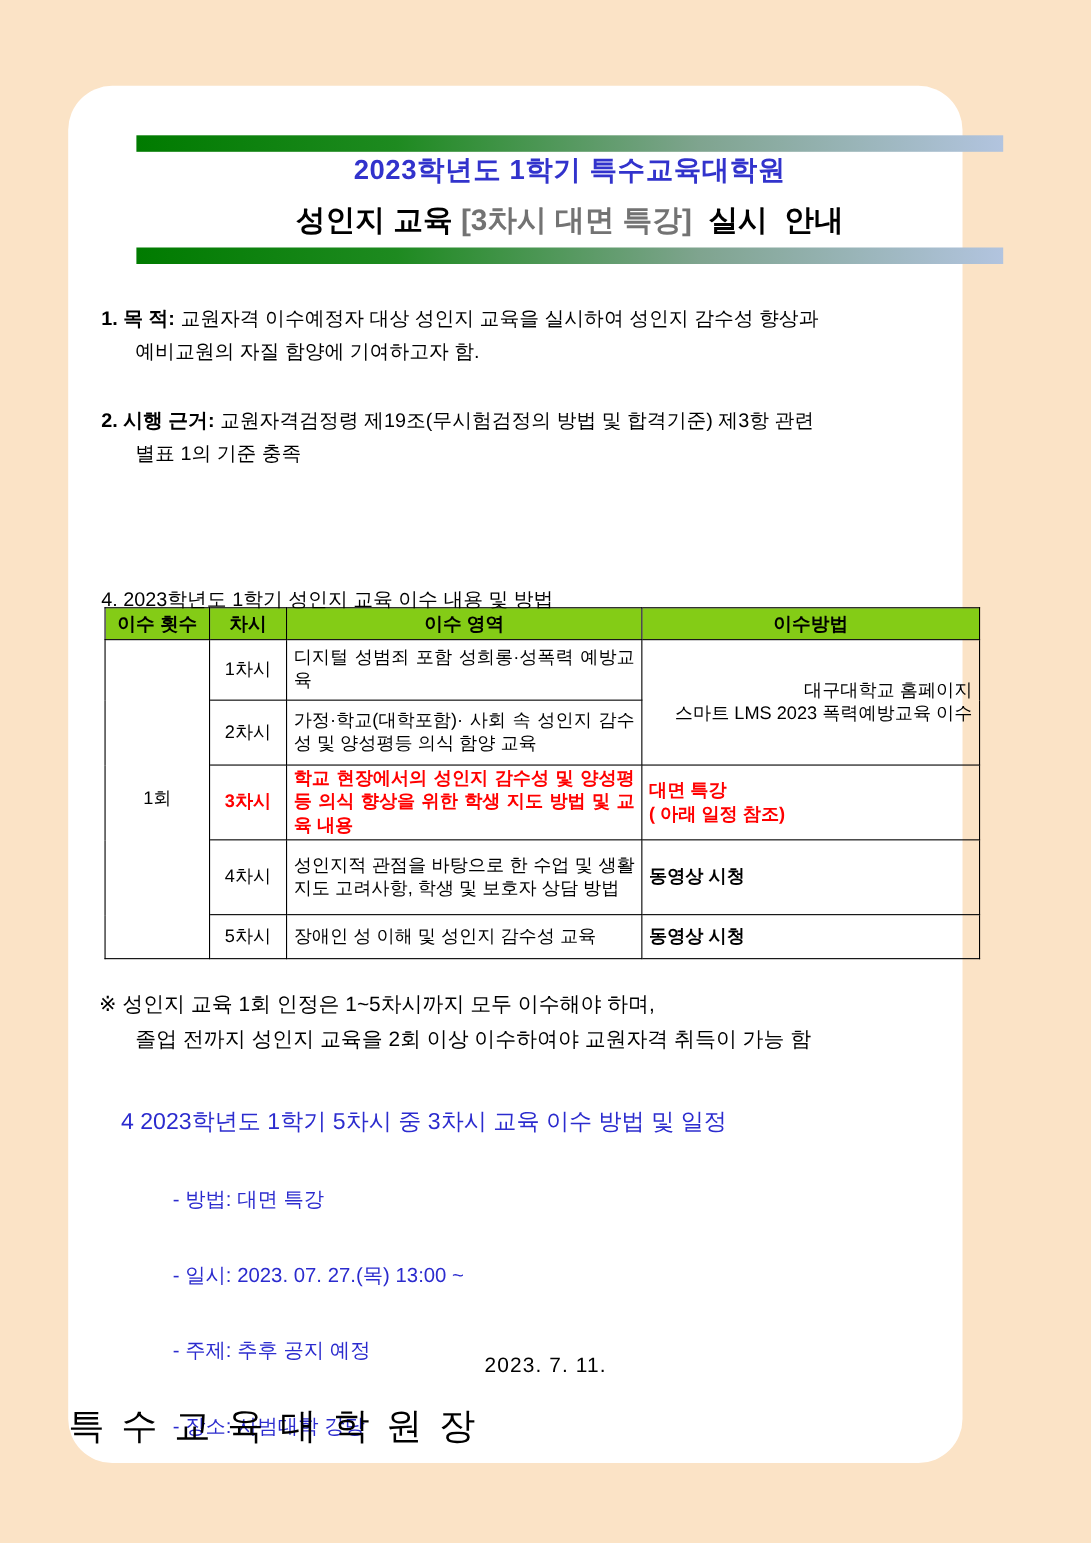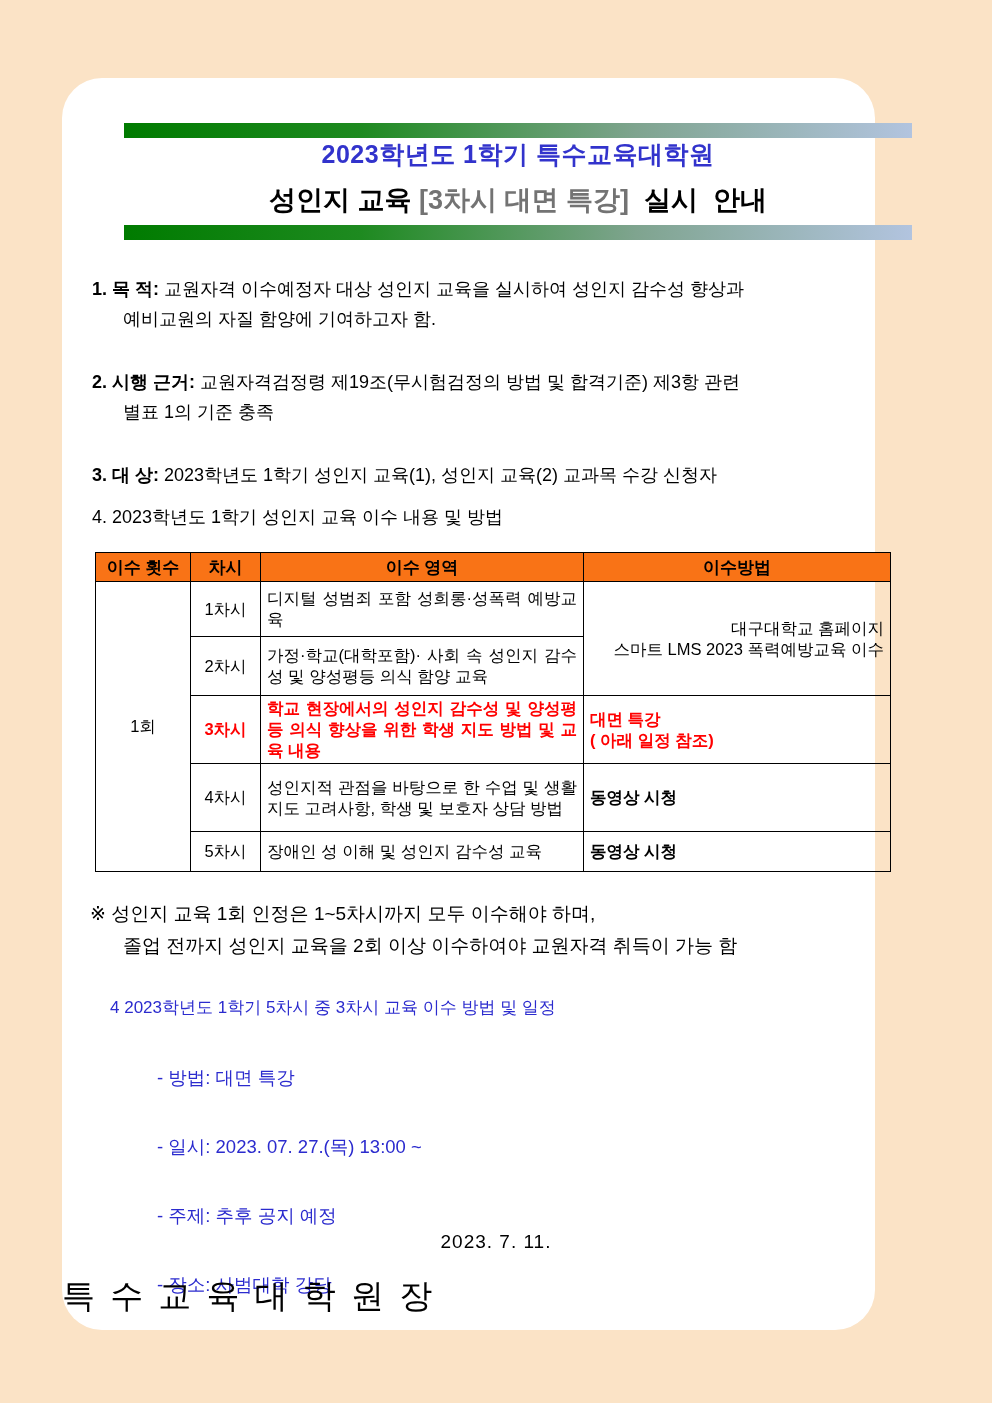--- a/index.html
+++ b/index.html
@@ -27,47 +27,47 @@
   .item{
     position:absolute;left:30px;width:800px;
     font-size:18px;line-height:30px;
     padding-left:31px;text-indent:-31px;
     white-space:pre-line;
   }
   .item .lbl{font-weight:bold;}
   .item1{top:196px;}
   .item2{top:289px;}
   .item3{top:382px;}
-  .item4{top:424px;}
+  .item4{top:452px;}
   .tbl-wrap{position:absolute;left:33px;top:474px;}
   table{border-collapse:collapse;table-layout:fixed;width:795px;}
   th,td{border:1.5px solid #000;padding:2px 6px;overflow:hidden;}
   th{
-    background:#f97316;font-size:17px;font-weight:bold;
+    background:#84cc16;font-size:17px;font-weight:bold;
     height:26px;text-align:center;padding:1px 4px;
   }
   col.c1{width:95px;} col.c2{width:70px;} col.c3{width:323px;} col.c4{width:307px;}
   td{font-size:16.5px;line-height:21px;vertical-align:middle;}
   td.center{text-align:center;}
   td.area{text-align:justify;word-break:break-all;}
   td.method-merged{text-align:right;white-space:pre-line;padding-left:8px;margin-top:27px;}
   td.method{font-weight:bold;white-space:pre-line;}
   tr.h-r1 td{height:50px;}
   tr.h-r2 td{height:54px;}
   tr.h-r3 td{height:61px;}
   tr.h-r4 td{height:63px;}
   tr.h-r5 td{height:35px;}
   tr.red-row td{color:#FF0000;font-weight:bold;}
   .note{
     position:absolute;left:28px;top:820px;width:810px;
     font-size:19px;line-height:32px;
     padding-left:33px;text-indent:-33px;white-space:pre-line;
   }
   .blue-section{position:absolute;left:48px;top:915px;width:790px;color:#2B2BCE;}
-  .blue-title{font-size:17px;line-height:30px;}
+  .blue-title{font-size:21px;line-height:30px;margin-top:12px;}
   .blue-item{font-size:18.5px;line-height:29px;padding-left:47px;white-space:pre;margin-top:40px;}
   .doc-date{
     position:absolute;left:0;width:868px;top:1153px;
     text-align:center;font-size:19px;letter-spacing:1px;
   }
   .signature{
     position:absolute;left:0;width:868px;top:1196px;
     text-align:left;font-size:33px;letter-spacing:3px;white-space:pre;
   }
 </style>
@@ -85,21 +85,20 @@
   </div>
 
   <div class="bar bar2"></div>
 
   <div class="item item1"><span class="lbl">1.</span><span class="lbl"> 목 적:</span><span> 교원자격 이수예정자 대상 성인지 교육을 실시하여 성인지 감수성 향상과
 예비교원의 자질 함양에 기여하고자 함.</span></div>
 
   <div class="item item2"><span class="lbl">2.</span><span class="lbl"> 시행 근거:</span><span> 교원자격검정령 제19조(무시험검정의 방법 및 합격기준) 제3항 관련
 별표 1의 기준 충족</span></div>
 
-  <div class="item item3"><span class="lbl">3.</span><span class="lbl"> 대 상:</span><span> 2023학년도 1학기 성인지 교육(1), 성인지 교육(2) 교과목 수강 신청자</span></div>
 
   <div class="item item4"><span>4.</span><span> 2023학년도 1학기 성인지 교육 이수 내용 및 방법</span></div>
 
   <div class="tbl-wrap">
     <table>
       <colgroup>
           <col class="c1">
           <col class="c2">
           <col class="c3">
           <col class="c4">

